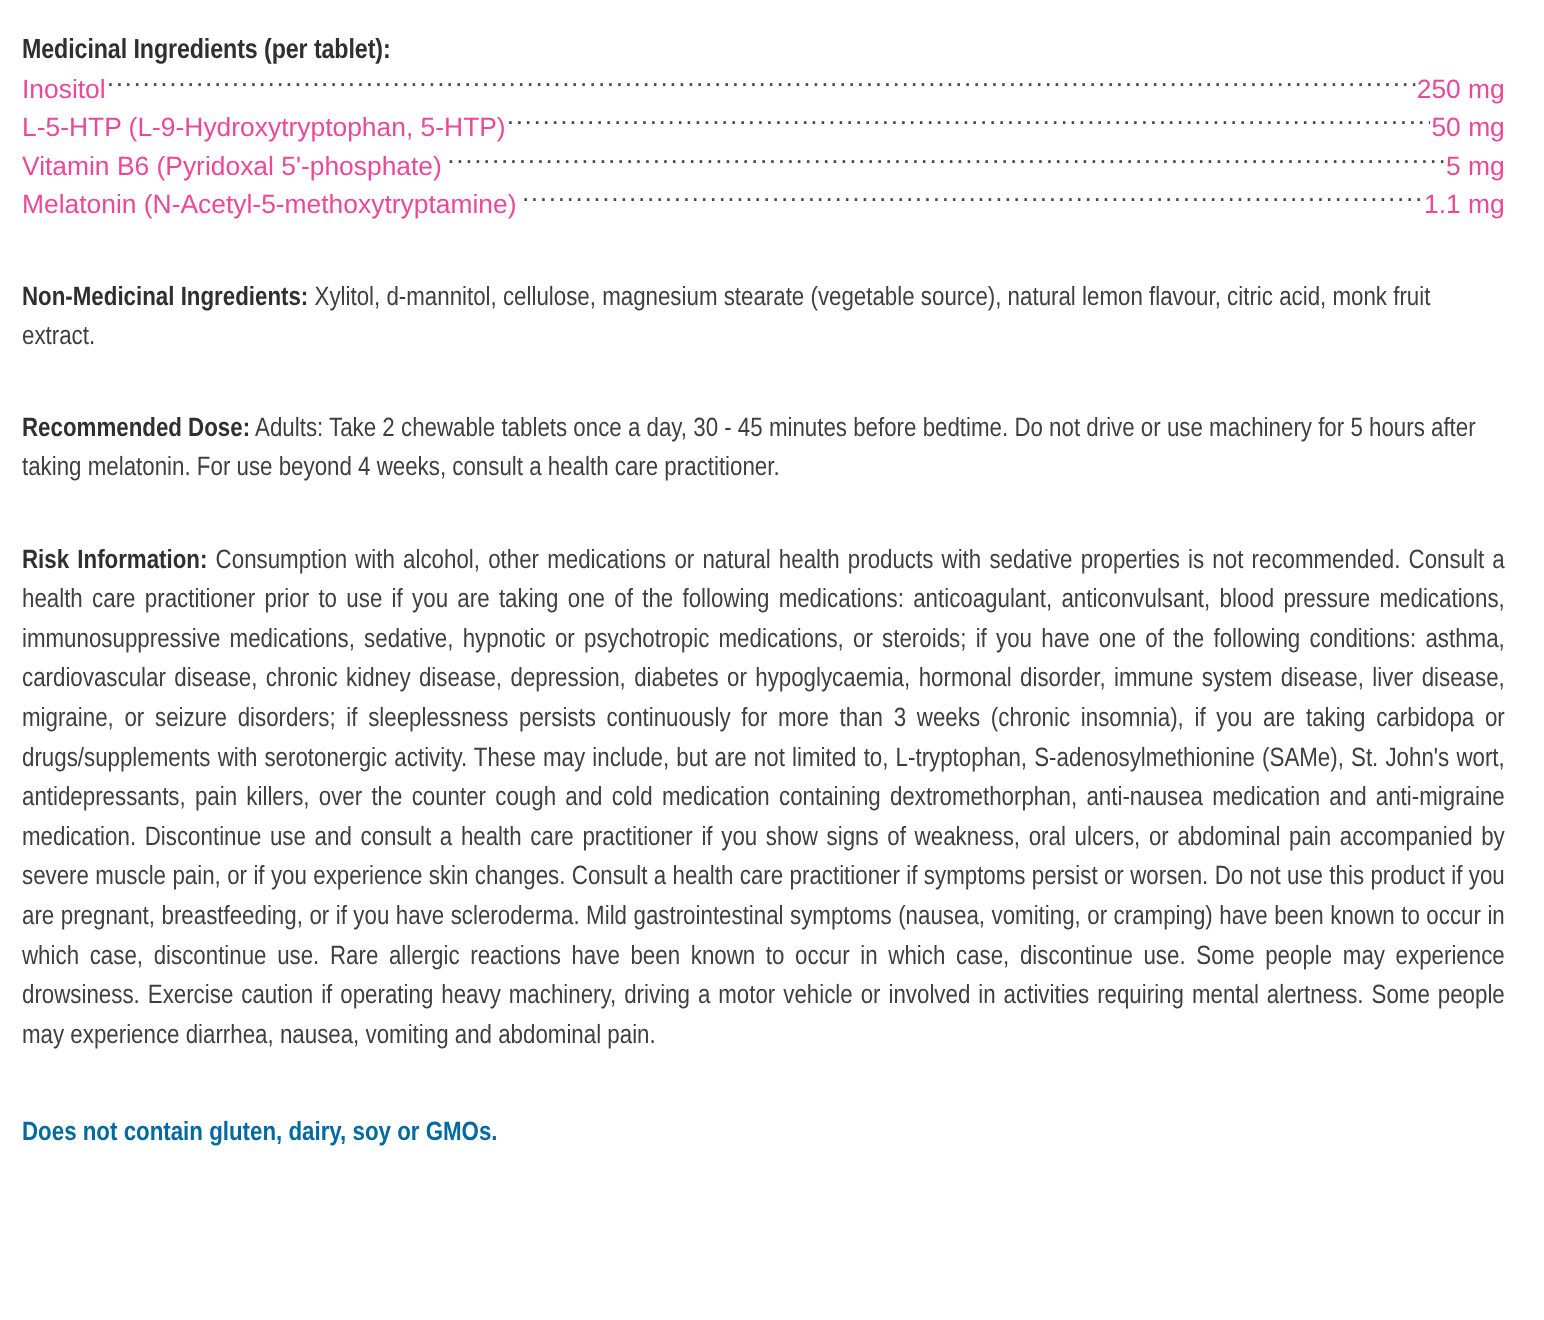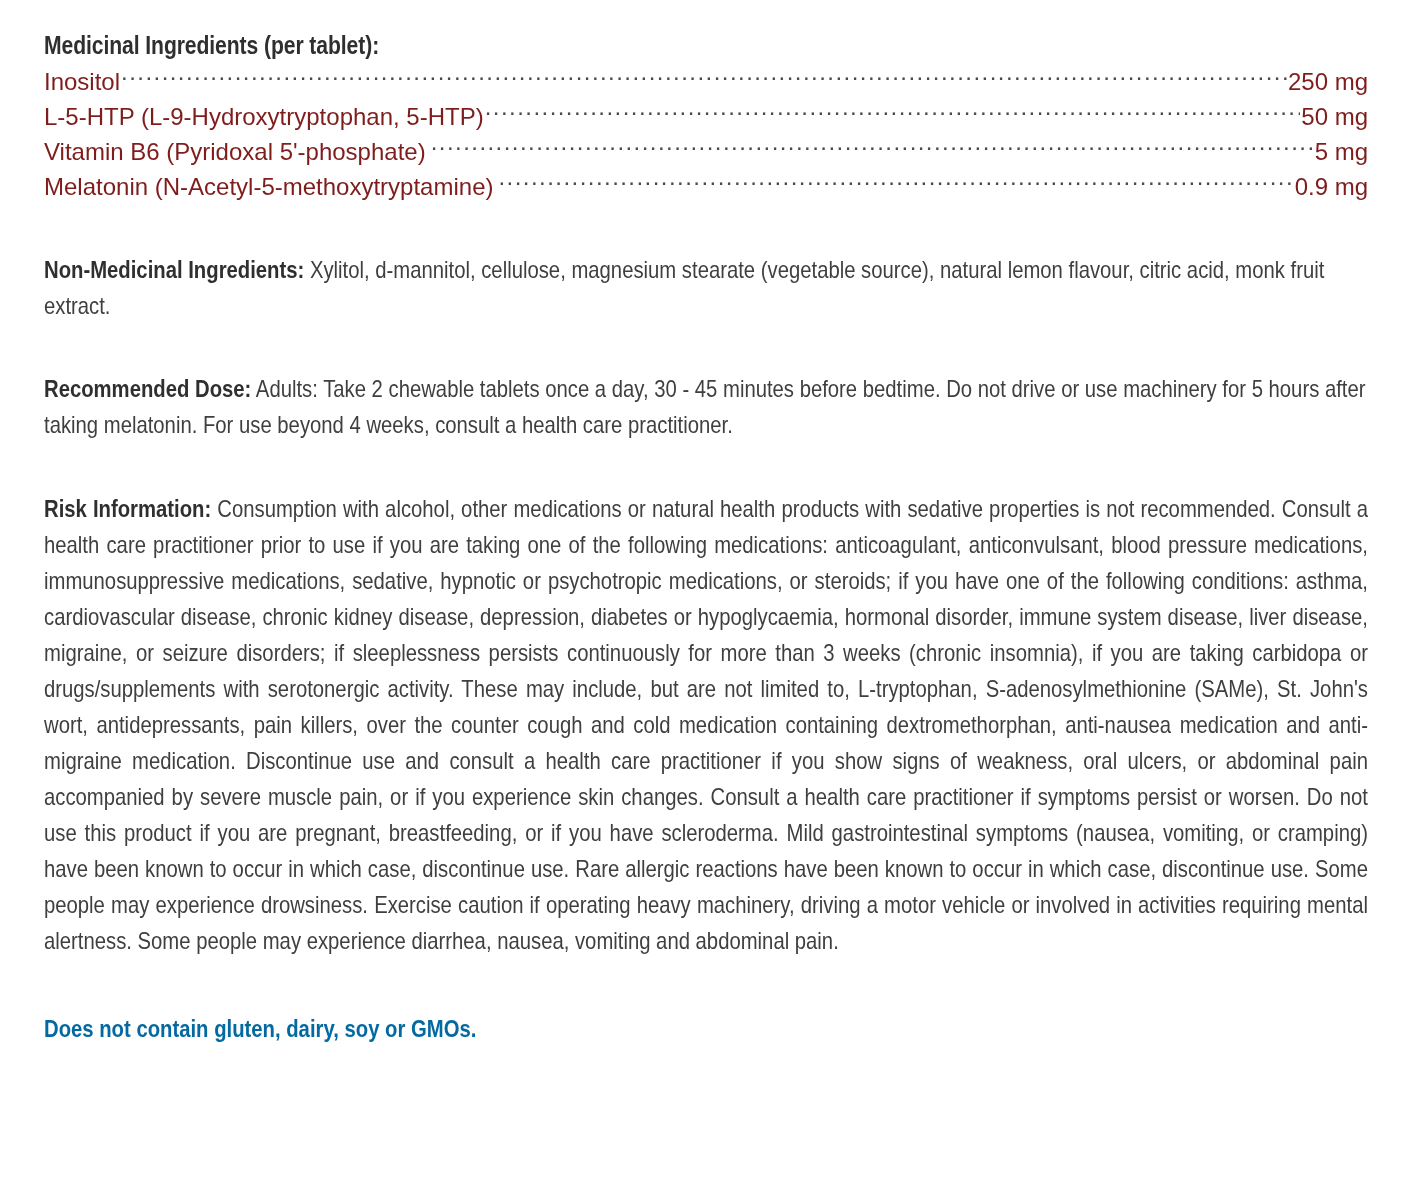--- a/index.html
+++ b/index.html
@@ -11,21 +11,21 @@
     height: 1200px;
     background: #ffffff;
     font-family: "Liberation Sans", "DejaVu Sans", sans-serif;
     color: #3b3b3b;
     -webkit-font-smoothing: antialiased;
   }
   .page {
     box-sizing: border-box;
     width: 1404px;
     height: 1200px;
-    padding: 30px 36px 0 44px;
+    padding: 30px 36px 0 20px;
     background: #ffffff;
   }
 
   
   .sq {
     display: block;
     transform: scaleX(0.845);
     transform-origin: left top;
     width: 118.34%;
   }
@@ -43,21 +43,21 @@
   .ing-list {
     margin: 0;
     padding: 0;
     list-style: none;
   }
   .ing-row {
     display: flex;
     align-items: baseline;
     font-size: 24px;
     line-height: 35px;
-    color: #7f1d1d;
+    color: #ec4899;
     white-space: nowrap;
   }
   .ing-name { flex: 0 0 auto; }
   .ing-dots {
     flex: 1 1 auto;
     position: relative;
     overflow: hidden;
     height: 1em;
     margin: 0 1px;
   }
@@ -125,21 +125,21 @@
         <span class="ing-amt">50 mg</span>
       </li>
       <li class="ing-row">
         <span class="ing-name ing-gap-before">Vitamin B6 (Pyridoxal 5'-phosphate)</span>
         <span class="ing-dots"></span>
         <span class="ing-amt">5 mg</span>
       </li>
       <li class="ing-row">
         <span class="ing-name ing-gap-before">Melatonin (N-Acetyl-5-methoxytryptamine)</span>
         <span class="ing-dots"></span>
-        <span class="ing-amt">0.9 mg</span>
+        <span class="ing-amt">1.1 mg</span>
       </li>
     </ul>
   </section>
 
   <section class="blk-nonmed">
     <p class="para">
       <span class="sq">
         <b class="lead">Non-Medicinal Ingredients:</b> <span>Xylitol, d-mannitol, cellulose, magnesium stearate (vegetable source), natural lemon flavour, citric acid, monk fruit extract.</span>
       </span>
     </p>

